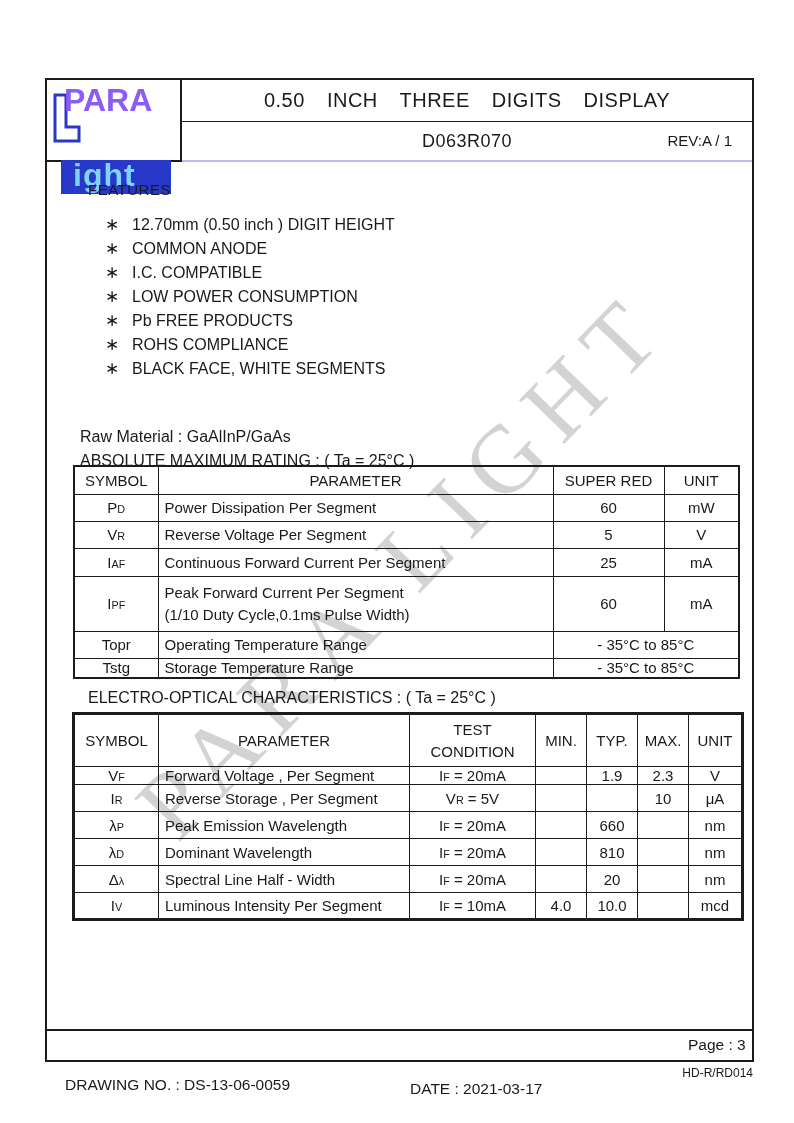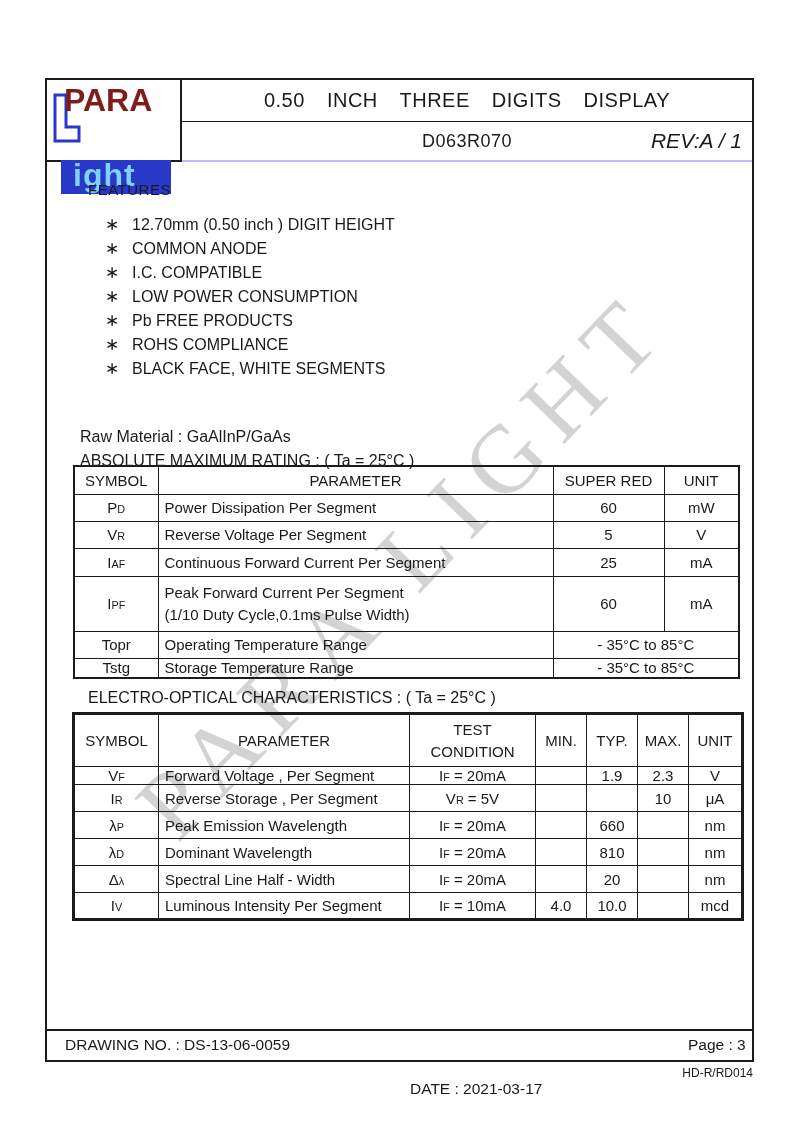--- a/index.html
+++ b/index.html
@@ -23,21 +23,21 @@
   
   .logo-cell {
     position:absolute; left:0; top:0; width:135px; height:82px;
     border-right:2px solid #1b1b1b; border-bottom:2px solid #1b1b1b;
   }
   .logo-l {
     position:absolute; left:6px; top:13px; width:28px; height:50px;
   }
   .logo-para {
     position:absolute; left:17px; top:2px;
-    font-size:32px; font-weight:800; letter-spacing:0px; color:#7f1d1d;
+    font-size:32px; font-weight:800; letter-spacing:0px; color:#8b5cf6;
   }
   .logo-ight-box {
     position:absolute; left:14px; top:44px; width:110px; height:34px;
     background:#2838c8; color:#7dd3fc;
     font-size:32px; font-weight:800; line-height:31px; padding-left:12px;
     letter-spacing:1px;
     margin-top:36px;
   }
   .title-row {
     position:absolute; left:135px; top:0; width:570px; height:42px;
@@ -47,21 +47,21 @@
   }
   .part-row {
     position:absolute; left:135px; top:42px; width:570px; height:40px;
     border-bottom:2px solid #c4b5fd;
   }
   .part-number {
     position:absolute; left:0; width:100%; text-align:center;
     line-height:38px; font-size:18px; letter-spacing:0.5px;
   }
   .revision {
-    position:absolute; right:10px; line-height:38px; font-size:21px;font-style:italic;
+    position:absolute; right:20px; line-height:38px; font-size:15px;
   }
   
   .features-heading { position:absolute; left:41px; top:101px; font-size:15px; letter-spacing:0.5px; }
   .features-list { position:absolute; left:58px; top:133px; font-size:16px; }
   .feature-item { display:flex; height:24px; line-height:24px; }
   .feature-bullet { width:27px; font-size:17px; }
   
   .materials { position:absolute; left:33px; top:345px; font-size:16px; line-height:24px; }
   .eo-heading { position:absolute; left:41px; top:609px; font-size:16px; }
   
@@ -74,21 +74,21 @@
   }
   td.param { text-align:left; padding-left:6px; }
   .sub { font-size:0.72em; }
   .two-line { line-height:22px; }
   
   .footer-row {
     position:absolute; left:0; top:949px; width:705px; height:31px;
     border-top:2px solid #1b1b1b; font-size:15.5px;
   }
   .footer-row span { position:absolute; line-height:28px; }
-  .f-drawing { left:18px; }
+  .f-drawing { left:18px;margin-top:40px; }
   .f-date { left:363px;margin-top:44px; }
   .f-page { left:641px; }
   .doc-code { position:absolute; top:1066px; right:41px; font-size:12px; z-index:1; }
 </style>
 </head>
 <body>
 
 <div class="page">
 
   <div class="watermark">PARA LIGHT</div>

